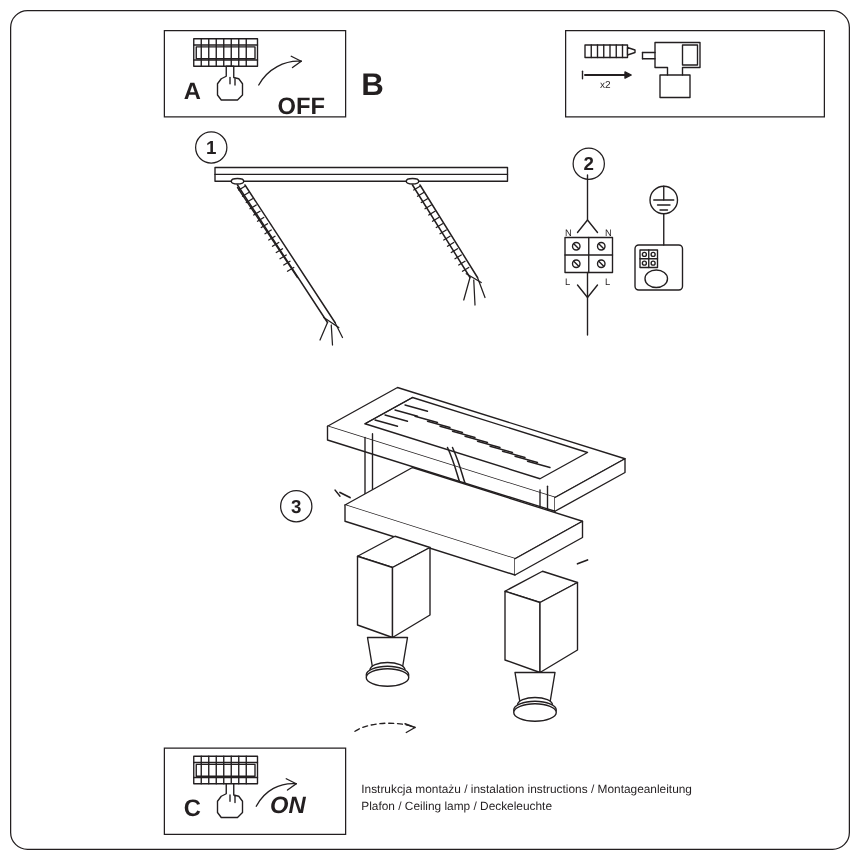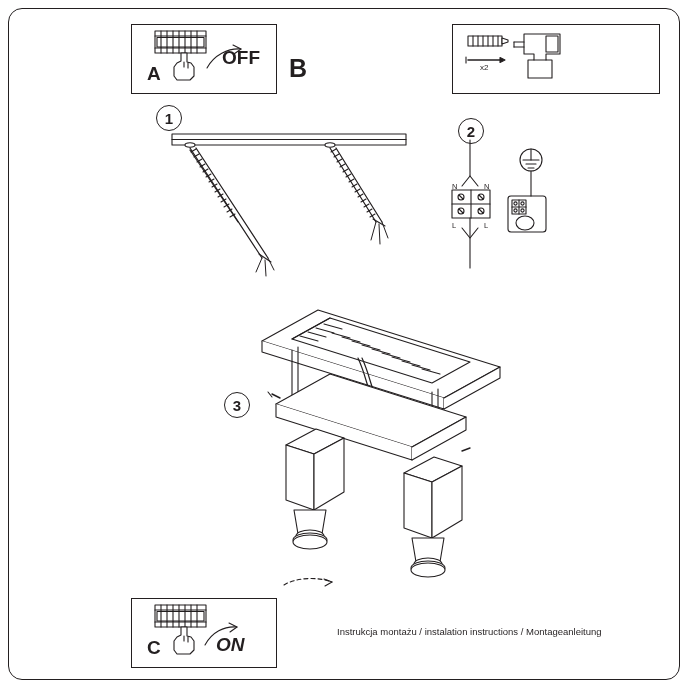--- a/index.html
+++ b/index.html
@@ -57,21 +57,20 @@
     align-items: center;
     justify-content: center;
     background: #ffffff;
   }
   .cap {
     position: absolute;
     color: #231f20;
     font-size: 9.5px;
     line-height: 14px;
     white-space: nowrap;
-    margin-left: 48px;
   }
   svg { display: block; }
   .svg-layer {
     position: absolute;
     left: 0;
     top: 0;
     width: 688px;
     height: 688px;
     pointer-events: none;
   }
@@ -83,30 +82,31 @@
 
   <div class="frame"></div>
 
   <div class="box" style="left:131px; top:24px; width:146px; height:70px;"></div>
 
   <div class="box" style="left:452px; top:24px; width:208px; height:70px;"></div>
 
   <div class="box" style="left:131px; top:598px; width:146px; height:70px;"></div>
 
   <div class="lbl big-letter" style="left:147px; top:64px;">A</div>
-  <div class="lbl word" style="left:222px; top:48px;">OFF</div>
+  <div class="lbl word" style="left:222px; top:76px;">OFF</div>
   <div class="lbl huge-letter" style="left:289px; top:56px;">B</div>
   <div class="lbl big-letter" style="left:147px; top:638px;">C</div>
   <div class="lbl word" style="left:216px; top:635px;font-style:italic;">ON</div>
 
   <div class="circle-num" style="left:156px; top:105px;">1</div>
   <div class="circle-num" style="left:458px; top:118px;">2</div>
   <div class="circle-num" style="left:224px; top:392px;">3</div>
 
   <div class="cap" style="left:289px; top:625px;">Instrukcja montażu / instalation instructions / Montageanleitung</div>
+  <div class="cap" style="left:289px; top:639px;">Plafon / Ceiling lamp / Deckeleuchte</div>
 
   <svg class="svg-layer" viewBox="0 0 688 688" xmlns="http://www.w3.org/2000/svg">
     <g stroke="#231f20" fill="none" stroke-width="1.1" stroke-linecap="round" stroke-linejoin="round">
 
       <g>
         <rect x="155" y="31" width="51" height="22" fill="#fff"></rect>
         <line x1="155" y1="36" x2="206" y2="36"></line>
         <line x1="155" y1="48" x2="206" y2="48"></line>
         <line x1="161" y1="31" x2="161" y2="53"></line>
         <line x1="167" y1="31" x2="167" y2="53"></line>

